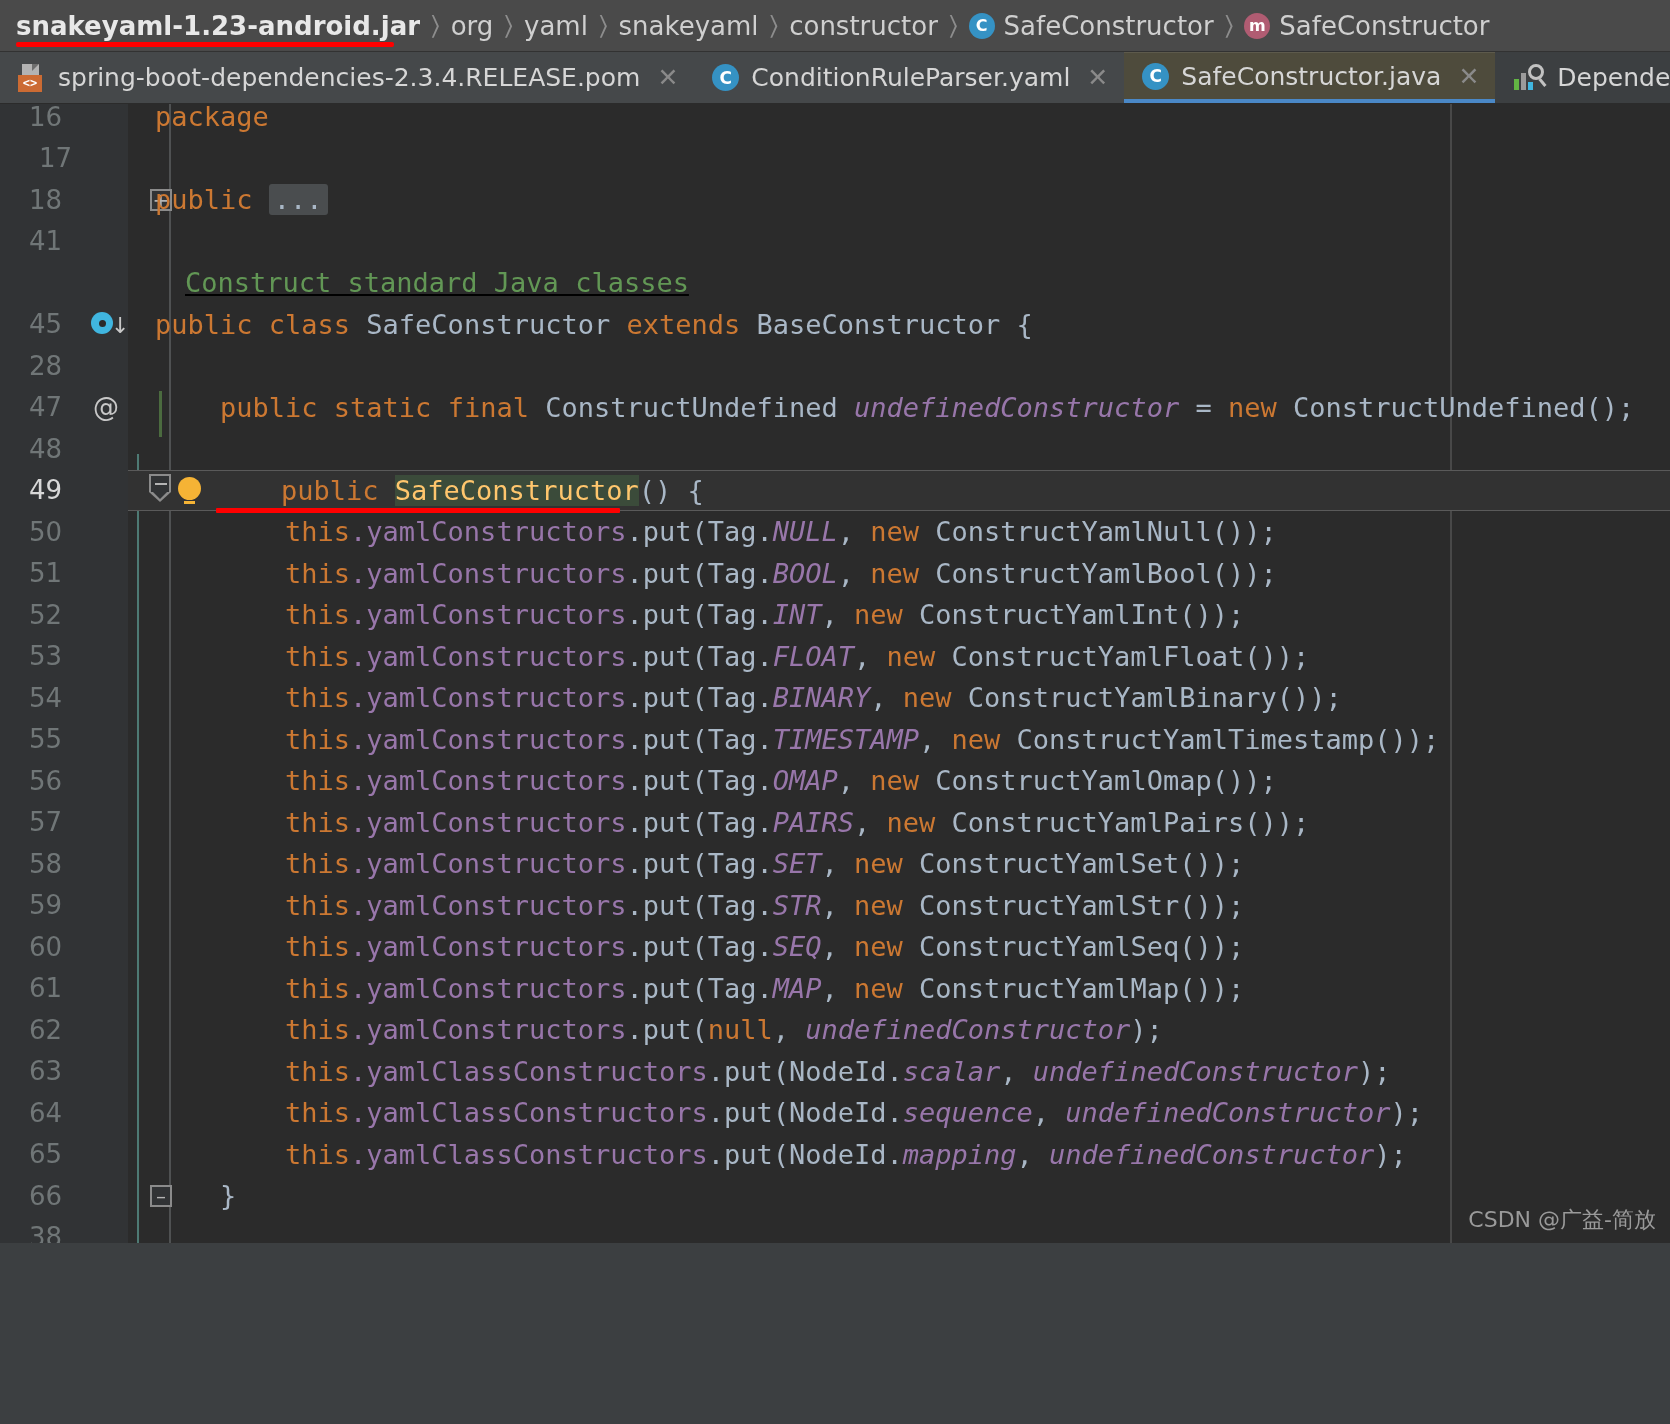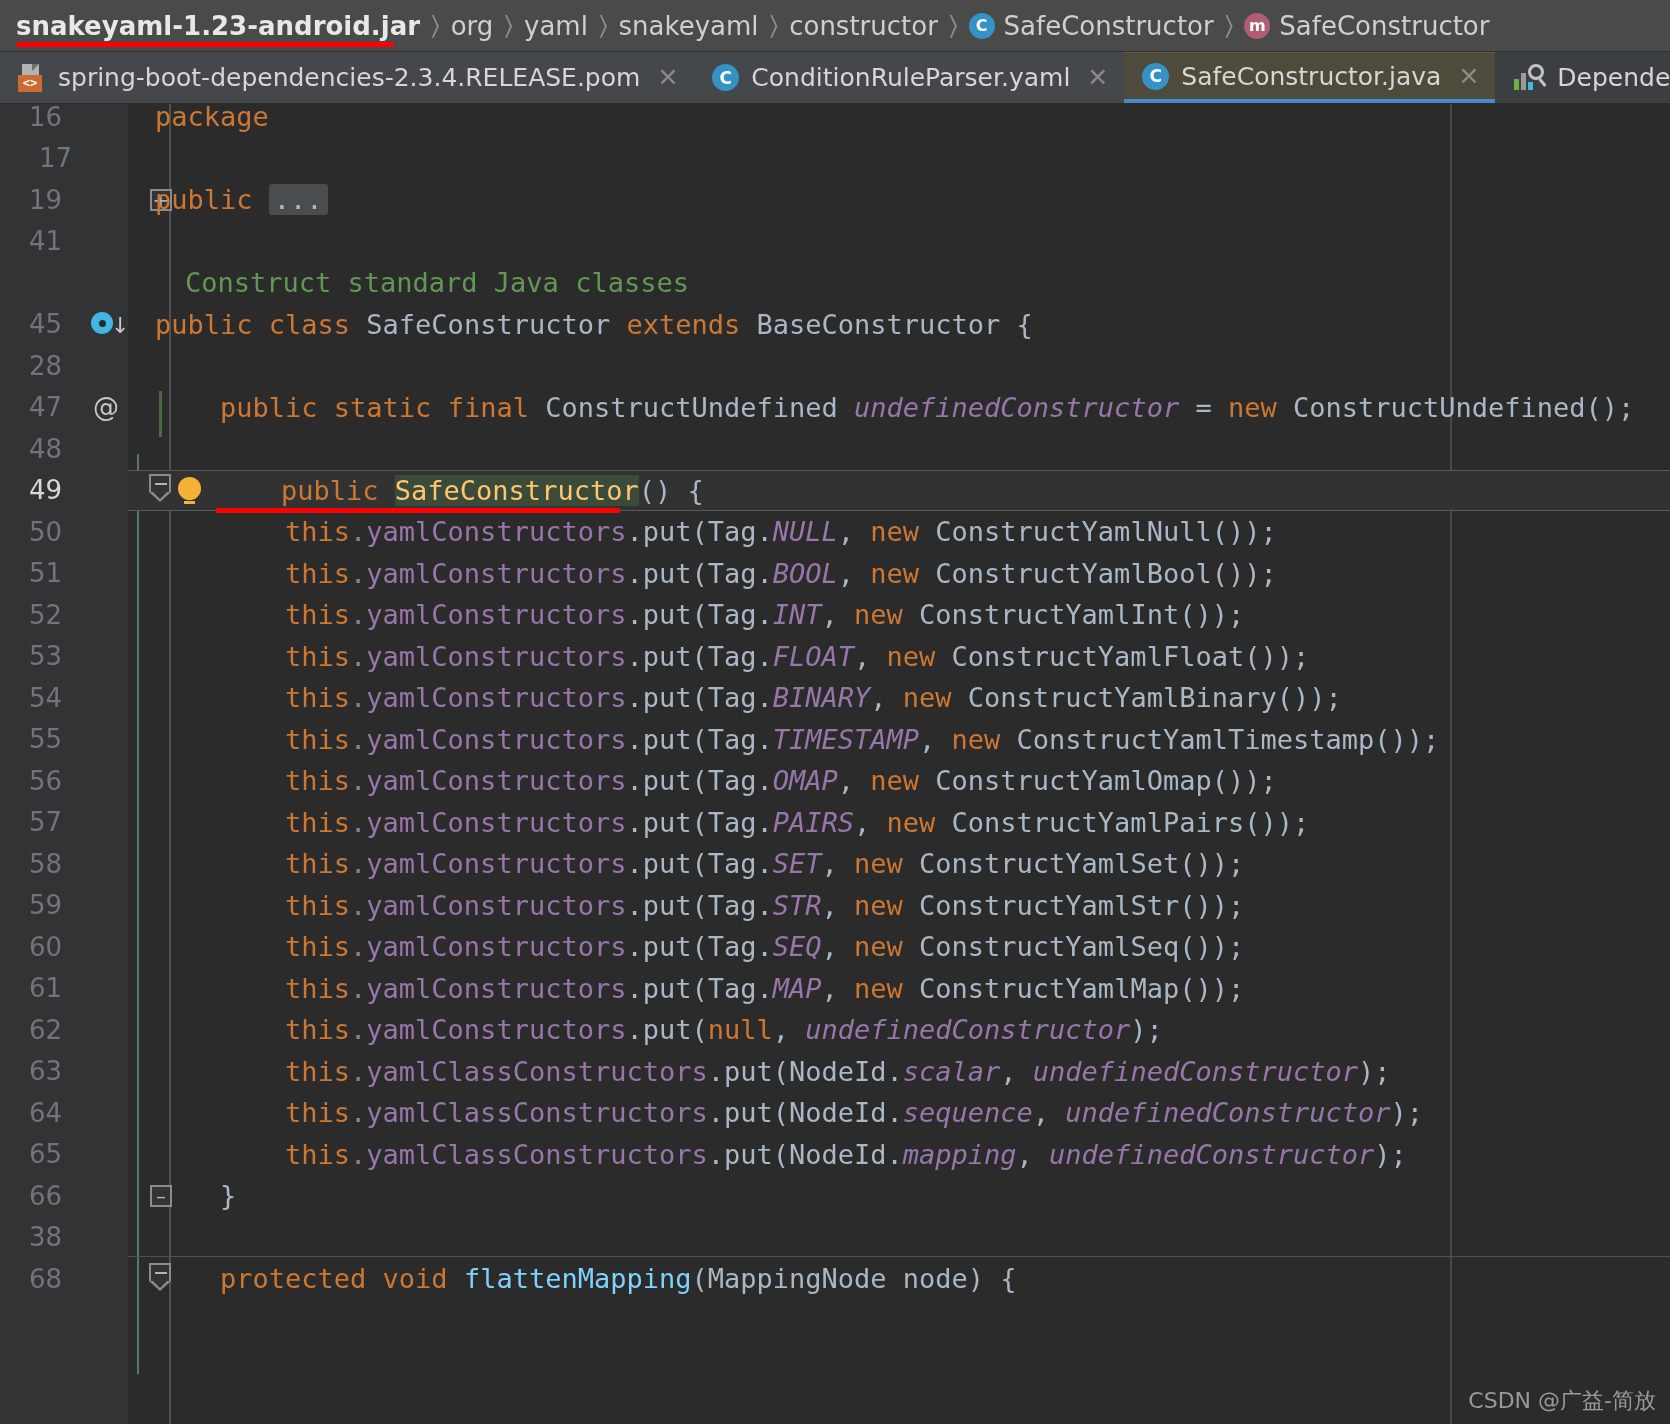--- a/index.html
+++ b/index.html
@@ -130,21 +130,21 @@
   }
   .dep-icon .handle {
     position: absolute; right: 1px; bottom: 5px;
     width: 3px; height: 9px; background: #c2c2c2;
     transform: rotate(-40deg);
   }
 
   
   .editor {
     position: relative;
-    height: 1320px;
+    height: 1139px;
     background: #2b2b2b;
     overflow: hidden;
   }
   .gutter-bg {
     position: absolute; left: 0; top: 0; width: 128px; height: 100%;
     background: #313335;
   }
   .fold-col-line {
     position: absolute; left: 169px; top: 0; width: 2px; height: 100%;
     background: #4f5152;
@@ -379,23 +379,23 @@
 <div class="editor">
   <div class="gutter-bg"></div>
   <div class="fold-col-line"></div>
   <div class="indent-teal"></div>
   <div class="right-margin"></div>
   <div class="doc-bar"></div>
 
   <div class="code-area" id="code-area">
       <div class="row" style="position: absolute; left: 0px; right: 0px; top: -8px;"><div class="lineno">16</div><div class="code" style="left: 155px;"><span class="kw">package </span></div></div>
       <div class="row" style="position: absolute; left: 0px; right: 0px; top: 33.5px; margin-left: 10px;"><div class="lineno">17</div><div class="code" style="left: 155px;"></div></div>
-      <div class="row" style="position: absolute; left: 0px; right: 0px; top: 75px;"><div class="lineno">19</div><div class="gutter-mark" style="left: 148px; width: 26px;"><span class="fold-sq">+</span></div><div class="code" style="left: 155px;"><span class="kw">public </span><span class="folded-chip">...</span></div></div>
+      <div class="row" style="position: absolute; left: 0px; right: 0px; top: 75px;"><div class="lineno">18</div><div class="gutter-mark" style="left: 148px; width: 26px;"><span class="fold-sq">+</span></div><div class="code" style="left: 155px;"><span class="kw">public </span><span class="folded-chip">...</span></div></div>
       <div class="row" style="position: absolute; left: 0px; right: 0px; top: 116.5px;"><div class="lineno">41</div><div class="code" style="left: 155px;"></div></div>
-      <div class="row" style="position: absolute; left: 0px; right: 0px; top: 158px;"><div class="lineno"></div><div class="code" style="left: 185px;"><span class="cmt">Construct standard Java classes</span></div></div>
+      <div class="row" style="position: absolute; left: 0px; right: 0px; top: 158px;"><div class="lineno"></div><div class="code" style="left: 185px; text-decoration: underline;"><span class="cmt">Construct standard Java classes</span></div></div>
       <div class="row" style="position: absolute; left: 0px; right: 0px; top: 199.5px;"><div class="lineno">45</div><div class="gutter-mark" style="left: 88px; width: 40px;"><span class="impl-icon"><span class="circ"></span><span class="arr">↓</span></span></div><div class="code" style="left: 155px;"><span class="kw">public </span><span class="kw">class </span><span class="pl">SafeConstructor </span><span class="kw">extends </span><span class="pl">BaseConstructor {</span></div></div>
       <div class="row" style="position: absolute; left: 0px; right: 0px; top: 241px;"><div class="lineno">28</div><div class="code" style="left: 155px;"></div></div>
       <div class="row" style="position: absolute; left: 0px; right: 0px; top: 282.5px;"><div class="lineno">47</div><div class="gutter-mark" style="left: 88px; width: 36px;"><span class="at-icon">@</span></div><div class="code" style="left: 155px;"><span class="pl">    </span><span class="kw">public </span><span class="kw">static </span><span class="kw">final </span><span class="pl">ConstructUndefined </span><span class="fldi">undefinedConstructor</span><span class="pl"> = </span><span class="kw">new </span><span class="pl">ConstructUndefined();</span></div></div>
       <div class="row" style="position: absolute; left: 0px; right: 0px; top: 324px;"><div class="lineno">48</div><div class="code" style="left: 155px;"></div></div>
       <div class="line-highlight" style="top: 365.5px;"></div>
       <div class="row" style="position: absolute; left: 0px; right: 0px; top: 365.5px;"><div class="lineno current">49</div><div class="gutter-mark" style="left: 148px; width: 26px;"><span class="fold-minus-arrow"><span class="bx"></span><span class="tip"></span><span class="tipin"></span></span></div><div class="gutter-mark" style="left: 174px; width: 30px;"><span class="bulb"><span class="glass"></span><span class="base"></span></span></div><div class="code" style="left: 216px;"><span class="pl">    </span><span class="kw">public </span><span class="sel-hl">SafeConstructor</span><span class="pl">() {</span></div></div>
       <div class="row" style="position: absolute; left: 0px; right: 0px; top: 407px;"><div class="lineno">50</div><div class="code" style="left: 155px;"><span class="pl">        </span><span class="kw">this</span><span class="fld">.yamlConstructors</span><span class="pl">.put(Tag.</span><span class="fldi">NULL</span><span class="pl">, </span><span class="kw">new </span><span class="pl">ConstructYamlNull());</span></div></div>
       <div class="row" style="position: absolute; left: 0px; right: 0px; top: 448.5px;"><div class="lineno">51</div><div class="code" style="left: 155px;"><span class="pl">        </span><span class="kw">this</span><span class="fld">.yamlConstructors</span><span class="pl">.put(Tag.</span><span class="fldi">BOOL</span><span class="pl">, </span><span class="kw">new </span><span class="pl">ConstructYamlBool());</span></div></div>
       <div class="row" style="position: absolute; left: 0px; right: 0px; top: 490px;"><div class="lineno">52</div><div class="code" style="left: 155px;"><span class="pl">        </span><span class="kw">this</span><span class="fld">.yamlConstructors</span><span class="pl">.put(Tag.</span><span class="fldi">INT</span><span class="pl">, </span><span class="kw">new </span><span class="pl">ConstructYamlInt());</span></div></div>
       <div class="row" style="position: absolute; left: 0px; right: 0px; top: 531.5px;"><div class="lineno">53</div><div class="code" style="left: 155px;"><span class="pl">        </span><span class="kw">this</span><span class="fld">.yamlConstructors</span><span class="pl">.put(Tag.</span><span class="fldi">FLOAT</span><span class="pl">, </span><span class="kw">new </span><span class="pl">ConstructYamlFloat());</span></div></div>

